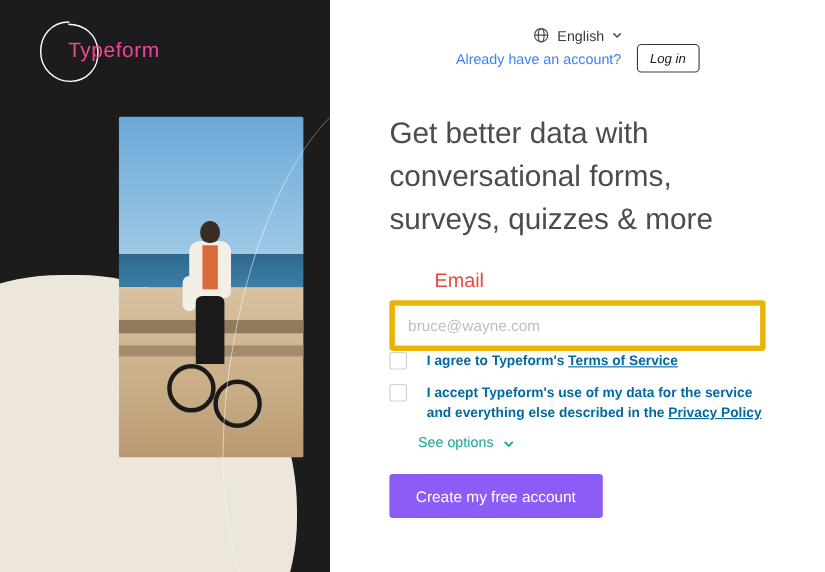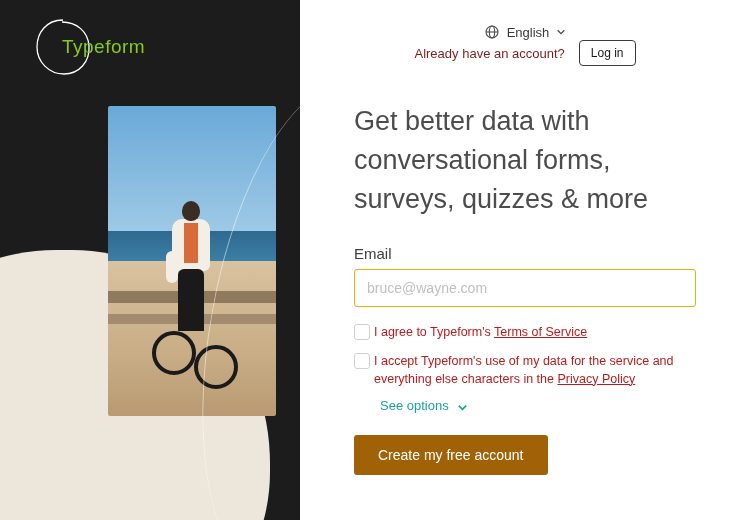--- a/index.html
+++ b/index.html
@@ -29,21 +29,21 @@
     height: 420px;
     background: #ece6db;
     border-radius: 50% 48% 52% 50% / 50% 52% 48% 50%;
     bottom: -150px;
     left: -150px;
   }
   .logo {
     position: absolute;
     top: 36px;
     left: 62px;
-    color: #84cc16;
+    color: #ec4899;
     font-size: 19px;
     letter-spacing: 0.5px;
     z-index: 3;
   }
   .logo-circle {
     position: absolute;
     top: 16px;
     left: 32px;
     width: 62px;
     height: 62px;
@@ -119,66 +119,66 @@
     color: #3a3a3a;
     margin-bottom: 36px;
     flex-direction: column;
   }
   .lang {
     display: flex; align-items: center; gap: 7px; cursor: pointer;
   }
   .globe-icon { width:16px; height:16px; }
   .chev { width:10px; height:10px; }
   .top-right { display:flex; align-items:center; gap:14px; }
-  .already { color:#7f1d1d; font-size:13px; }
+  .already { color:#3b82f6; font-size:13px; }
   .login-btn {
     border:1px solid #3a3a3a; background:#fff; color:#1a1a1a;
-    font-size:12px; padding:5px 11px; border-radius:4px; cursor:pointer;
+    font-size:12px; padding:5px 11px; border-radius:4px; cursor:pointer;font-style:italic;
   }
   .content { padding: 0 20px 0 20px; }
   .headline {
     font-size: 27px;
     font-weight: 400;
     color: #4c4c4c;
     line-height: 1.45;
     margin-bottom: 26px;
   }
   .field-label {
-    font-size: 15px;
-    color: #404040;
+    font-size: 18px;
+    color: #ef4444;
     margin-bottom: 7px;
     display:block;
+    margin-left:41px;
   }
   .text-input {
     width: 100%;
     padding: 10px 12px;
     font-size: 14px;
-    border: 1px solid #eab308;
+    border: 5px solid #eab308;
     border-radius: 3px;
     color:#333;
-    margin-bottom: 16px;
   }
   .text-input::placeholder { color:#bfbfbf; }
   .check-row {
-    display:flex; gap:4px; font-size:12.5px; color:#b91c1c;
-    line-height:1.45; margin-bottom:10px;
+    display:flex; gap:18px; font-size:12.5px; color:#0369a1;
+    line-height:1.45; margin-bottom:10px;font-weight:bold;
   }
   .checkbox {
     width:16px; height:16px; border:1px solid #cfcfcf; border-radius:3px;
     flex-shrink:0; margin-top:1px; cursor:pointer; background:#fff;
   }
   .underline { text-decoration: underline; cursor:pointer; }
   .see-options {
     display:flex; align-items:flex-end; gap:8px;
     color:#1aa397; font-size:13px; margin: 6px 0 22px 26px;
     cursor:pointer;
   }
   .chev-down { width:11px; height:11px; }
   .cta {
-    background:#a16207; color:#fff; border:none;
+    background:#8b5cf6; color:#fff; border:none;
     padding:12px 24px; font-size:14px; border-radius:3px;
     cursor:pointer;
   }
 </style>
 </head>
 <body>
 
 <div class="app">
 
   <div class="left">
@@ -239,21 +239,21 @@
       <div class="check-row">
         <div class="checkbox"></div>
         <div>
           <span>I agree to Typeform's </span><span class="underline">Terms of Service</span>
         </div>
       </div>
 
       <div class="check-row">
         <div class="checkbox"></div>
         <div>
-          <span>I accept Typeform's use of my data for the service and everything else characters in the </span><span class="underline">Privacy Policy</span>
+          <span>I accept Typeform's use of my data for the service and everything else described in the </span><span class="underline">Privacy Policy</span>
         </div>
       </div>
 
       <div class="see-options">
         <span>See options</span>
         <svg class="chev-down" viewBox="0 0 12 12">
           <path d="M2 4 L6 8 L10 4" fill="none" stroke="#1aa397" stroke-width="1.8"></path>
         </svg>
       </div>
 

